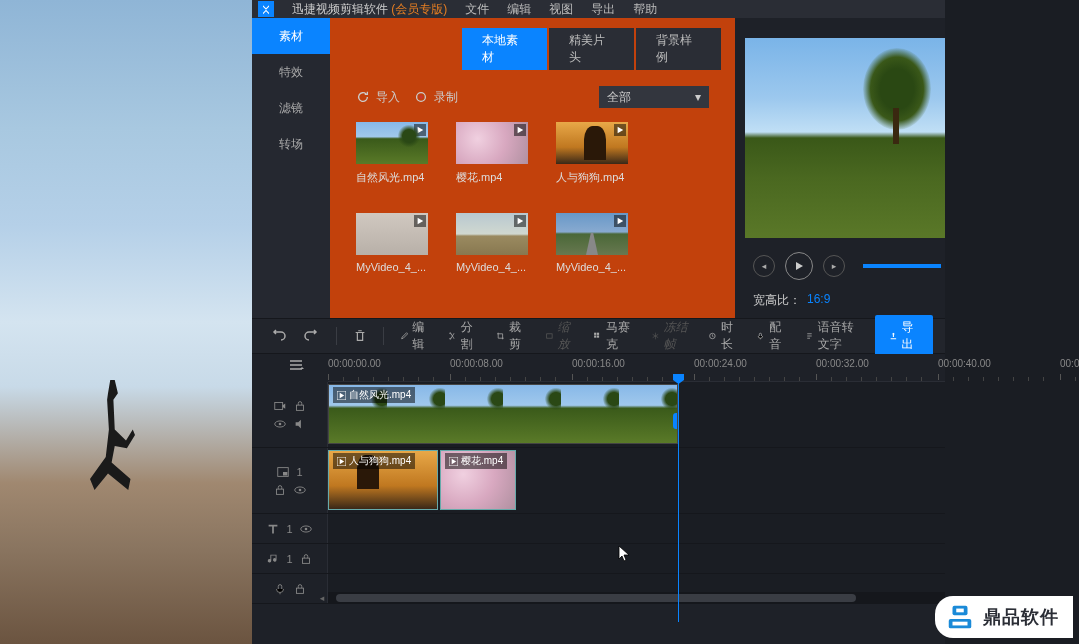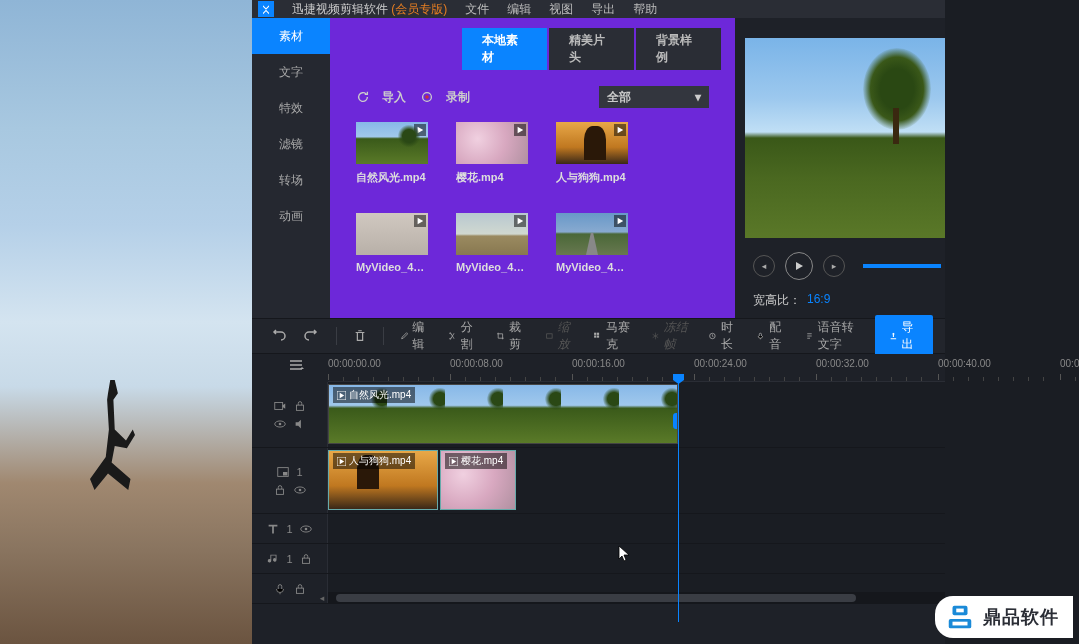--- a/index.html
+++ b/index.html
@@ -17,27 +17,27 @@
 .app-icon { width: 16px; height: 16px; background: #0a84ff; display: flex; align-items: center; justify-content: center; }
 .app-icon svg { width: 12px; height: 12px; }
 .app-title-suffix { color: #e67e22; }
 .menu-item { color: #bbb; cursor: pointer; }
 
 .upper { height: 300px; display: flex; }
 .sidebar { width: 78px; background: #252830; display: flex; flex-direction: column; }
 .sidebar-item { height: 36px; display: flex; align-items: center; justify-content: center; color: #aaa; cursor: pointer; }
 .sidebar-item.active { background: #0a84ff; color: #fff; }
 
-.media-panel { flex: 1; background: #6d28d9; padding: 0 14px; display: flex; flex-direction: column; font-weight: bold; }
+.media-panel { flex: 1; background: #c2410c; padding: 0 14px; display: flex; flex-direction: column; }
 .media-tabs { display: flex; gap: 2px; margin-top: 10px; padding-left: 118px; }
 .media-tab { padding: 4px 20px; background: #2a2d35; color: #bbb; cursor: pointer; }
 .media-tab.active { background: #0a84ff; color: #fff; }
 
 .media-toolbar { display: flex; align-items: center; gap: 14px; margin-top: 16px; padding: 0 12px; }
-.import-btn, .record-btn { display: flex; align-items: center; gap: 12px; color: #ccc; cursor: pointer; justify-content: center; }
+.import-btn, .record-btn { display: flex; align-items: center; gap: 6px; color: #ccc; cursor: pointer; justify-content: center; }
 .spacer { flex: 1; }
 .filter-dd { width: 110px; height: 22px; background: #33363e; display: flex; align-items: center; justify-content: space-between; padding: 0 8px; cursor: pointer; }
 
 .media-grid { display: flex; flex-wrap: wrap; gap: 28px 28px; padding: 14px 12px; overflow: auto; }
 .media-item { width: 72px; display: flex; flex-direction: column; gap: 6px; cursor: pointer; }
 .thumb { width: 72px; height: 42px; position: relative; background: #444; }
 .play-ind { position: absolute; top: 2px; right: 2px; width: 12px; height: 12px; background: rgba(0,0,0,.5); display: flex; align-items: center; justify-content: center; }
 .media-name { font-size: 11px; color: #ddd; white-space: nowrap; overflow: hidden; text-overflow: ellipsis; }
 .th-nature { background: linear-gradient(180deg,#87b8e8 0%,#a0c8ec 35%,#3a5a1a 40%,#5a7a28 100%); position: relative; }
 .th-nature::after { content: ''; position: absolute; left: 42px; top: 2px; width: 22px; height: 24px; background: radial-gradient(circle, #2a4815 40%, transparent 70%); border-radius: 50%; }
@@ -123,25 +123,23 @@
     <span class="menu-item">文件</span>
     <span class="menu-item">编辑</span>
     <span class="menu-item">视图</span>
     <span class="menu-item">导出</span>
     <span class="menu-item">帮助</span>
   </div>
 
   <div class="upper">
     <div class="sidebar">
       <div class="sidebar-item active">素材</div>
-      <div class="sidebar-item">文字</div>
       <div class="sidebar-item">特效</div>
       <div class="sidebar-item">滤镜</div>
       <div class="sidebar-item">转场</div>
-      <div class="sidebar-item">动画</div>
     </div>
 
     <div class="media-panel">
       <div class="media-tabs">
         <div class="media-tab active">本地素材</div>
         <div class="media-tab">精美片头</div>
         <div class="media-tab">背景样例</div>
       </div>
       <div class="media-toolbar">
         <div class="import-btn">

